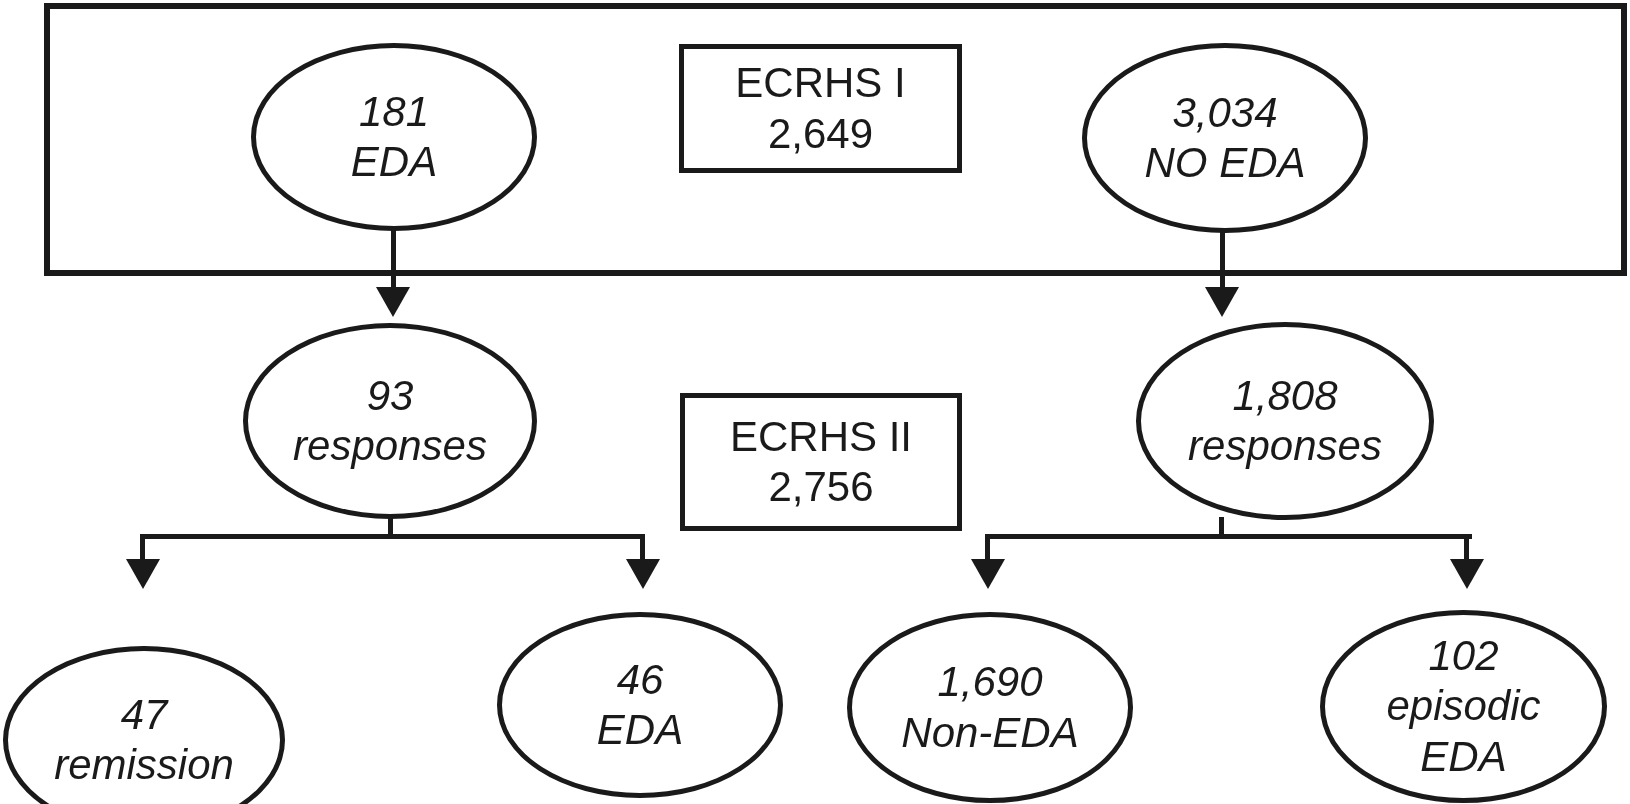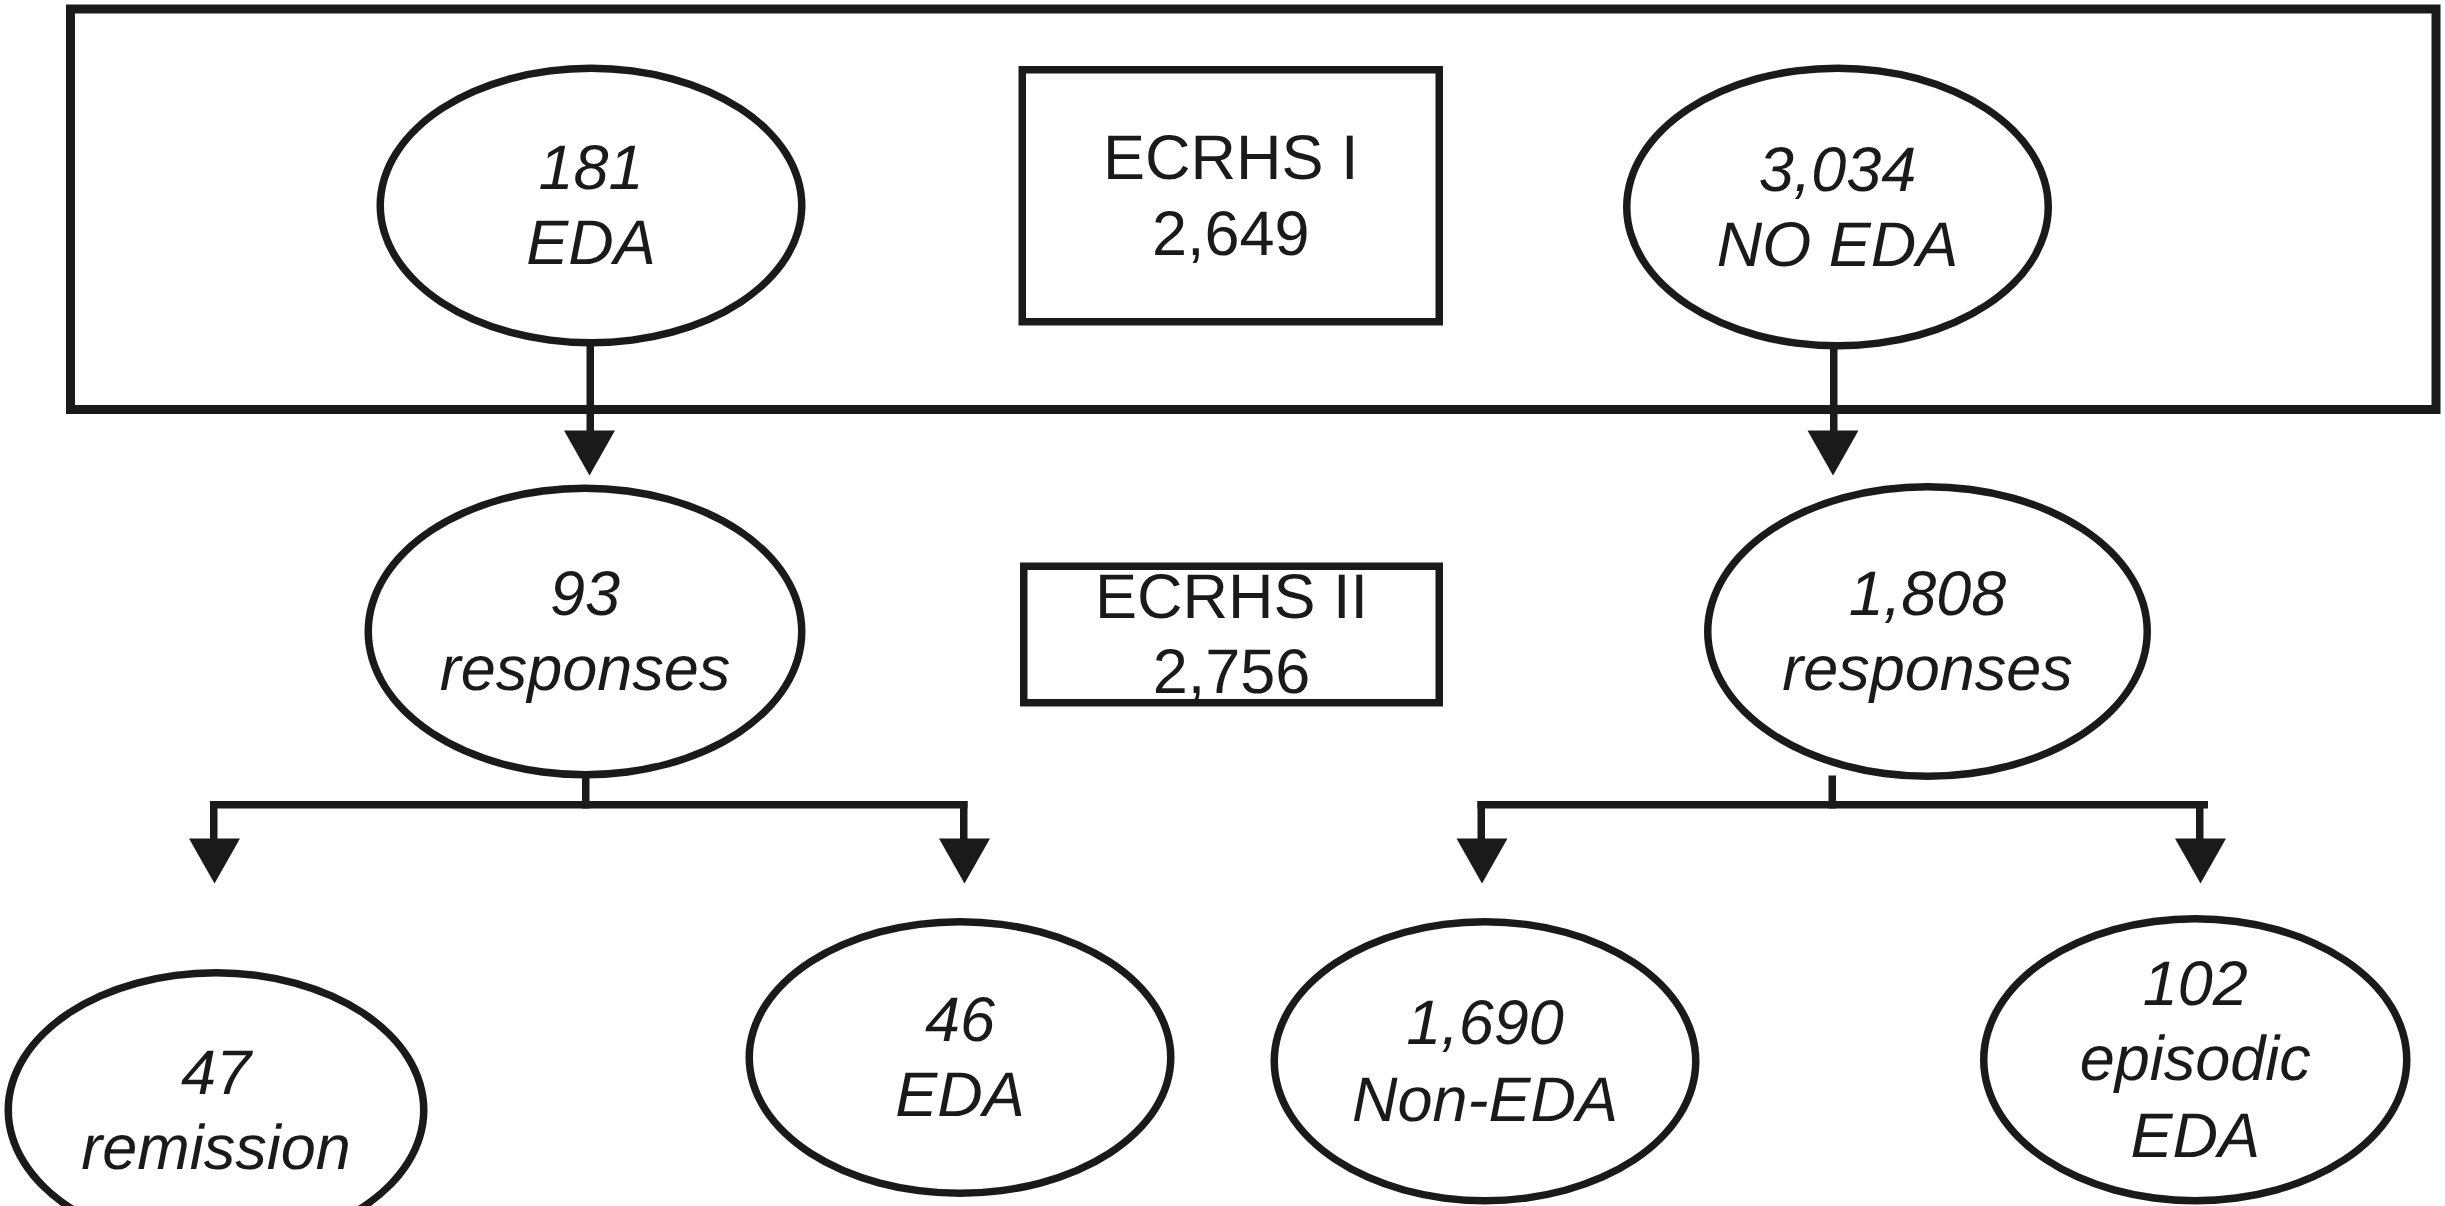--- a/index.html
+++ b/index.html
@@ -59,32 +59,32 @@
   .arrowhead {
     position: absolute;
     width: 0; height: 0;
     border-left: 17px solid transparent;
     border-right: 17px solid transparent;
     border-top: 30px solid #1a1a1a;
   }
 
   
   .n-eda        { left: 251px;  top: 43px;  width: 286px; height: 188px; }
-  .b-ecrhs1     { left: 679px;  top: 44px;  width: 283px; height: 173px; }
+  .b-ecrhs1     { left: 679px;  top: 44px;  width: 283px; height: 129px; }
   .n-noeda      { left: 1082px; top: 43px;  width: 286px; height: 190px; }
 
   
   .e-a1         { left: 391px;  top: 229px; width: 5px; height: 60px; }
   .ah-a1        { left: 376px;  top: 287px; }
   .e-a2         { left: 1220px; top: 231px; width: 5px; height: 58px; }
   .ah-a2        { left: 1205px; top: 287px; }
 
   
   .n-resp93     { left: 243px;  top: 323px; width: 294px; height: 196px; }
-  .b-ecrhs2     { left: 680px;  top: 375px; width: 282px; height: 96px; justify-content: center; }
+  .b-ecrhs2     { left: 680px;  top: 393px; width: 282px; height: 138px; justify-content: center; }
   .n-resp1808   { left: 1136px; top: 322px; width: 298px; height: 198px; }
 
   
   .e-stub-l     { left: 388px;  top: 516px; width: 5px;   height: 23px; }
   .e-h-l        { left: 140px;  top: 534px; width: 505px; height: 5px; }
   .e-d-l1       { left: 140px;  top: 534px; width: 5px;   height: 26px; }
   .ah-l1        { left: 126px;  top: 559px; }
   .e-d-l2       { left: 640px;  top: 534px; width: 5px;   height: 26px; }
   .ah-l2        { left: 626px;  top: 559px; }
 

